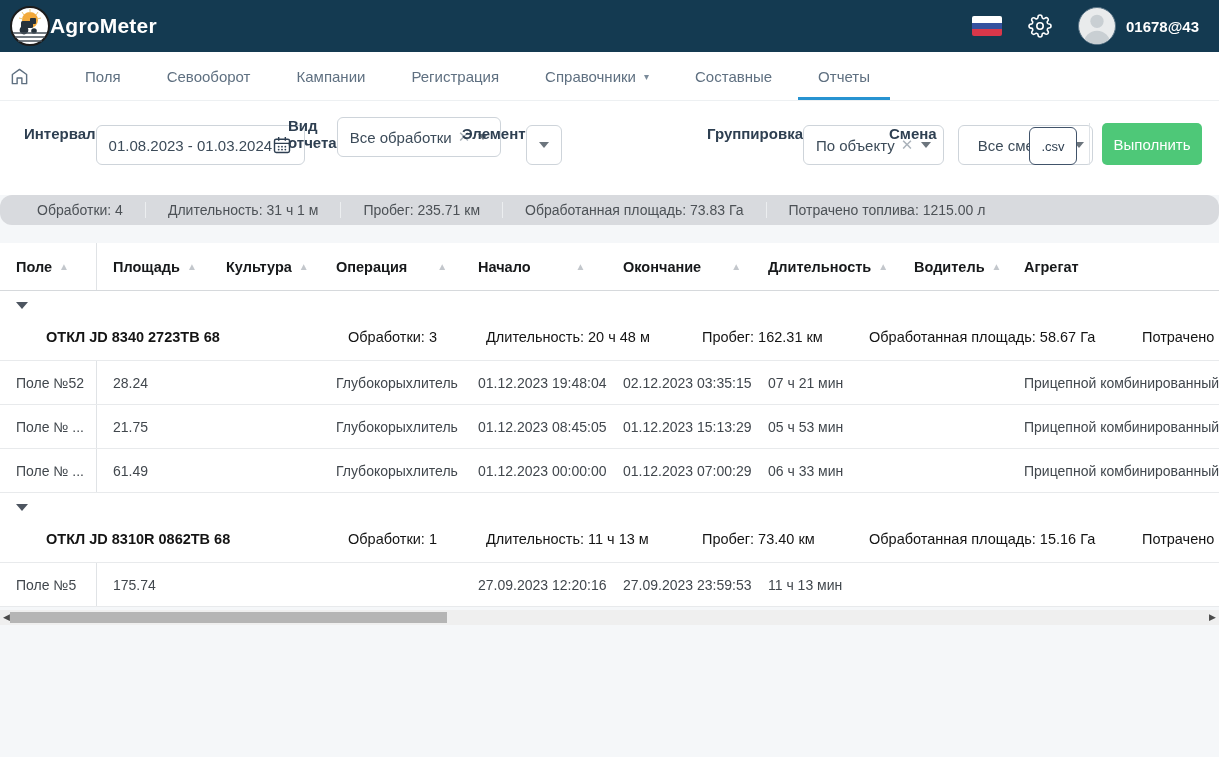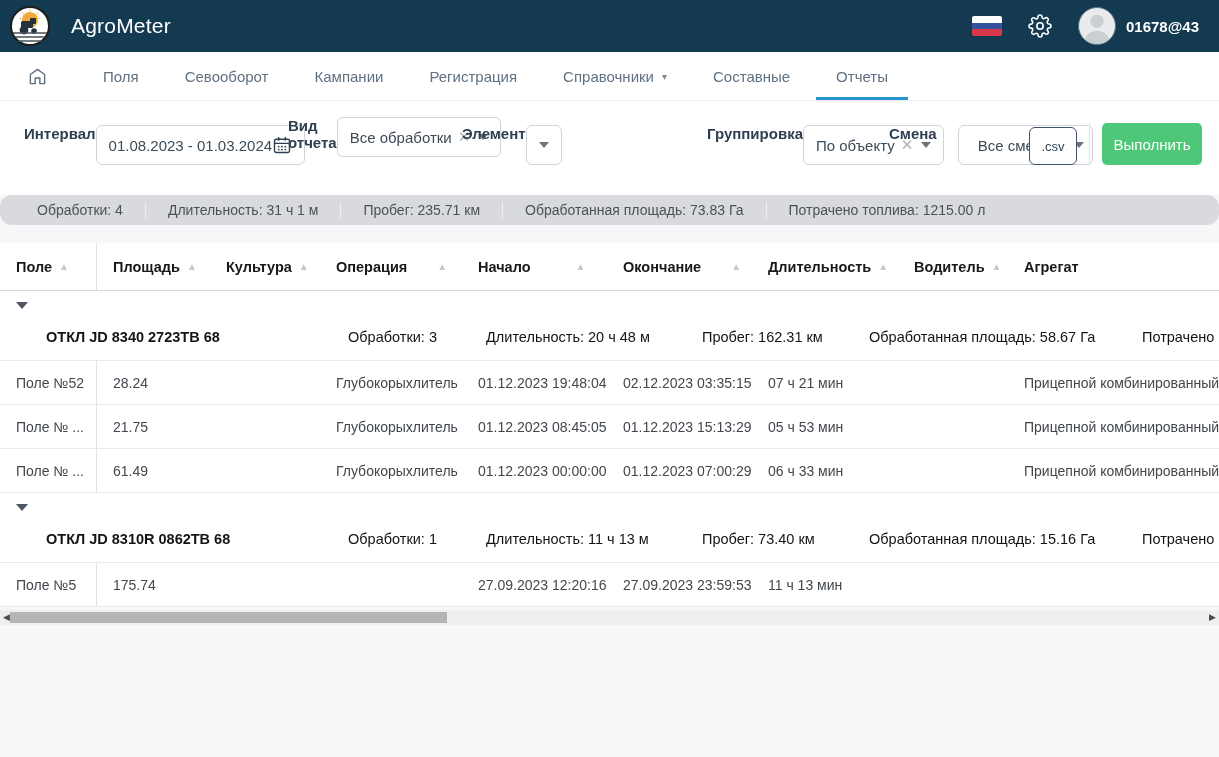--- a/index.html
+++ b/index.html
@@ -4,34 +4,34 @@
 <style>
   * { margin:0; padding:0; box-sizing:border-box; }
   html,body { width:1219px; height:757px; overflow:hidden;
     font-family:"Liberation Sans","DejaVu Sans",sans-serif;
     background:#f5f7f9; }
 
   
   .topbar { height:52px; background:#143a51; display:flex; align-items:center;
     padding:0 20px 0 8px; color:#fff; }
   .logo { width:40px; height:40px; margin-left:2px; flex:0 0 auto; }
-  .app-title { font-size:21px; font-weight:normal; margin-left:21px; letter-spacing:.2px; }
+  .app-title { font-size:21px; font-weight:bold; margin-left:0; letter-spacing:.2px; }
   .topbar-right { margin-left:auto; display:flex; align-items:center; }
   .flag { width:30px; height:20px; border-radius:2px; overflow:hidden; display:flex;
     flex-direction:column; cursor:pointer; }
   .flag div { flex:1; }
   .flag .w { background:#ffffff; } .flag .b { background:#34519e; } .flag .r { background:#d9374a; }
   .gear { margin-left:26px; width:24px; height:24px; cursor:pointer; }
   .avatar { margin-left:26px; width:38px; height:38px; border-radius:50%;
     background:#e9ebec; border:1px solid #5a7486; overflow:hidden; cursor:pointer; }
   .username { margin-left:10px; font-size:15px; font-weight:bold; }
 
   
   .nav { height:49px; background:#fff; display:flex; align-items:stretch;
-    padding-left:18px; border-bottom:1px solid #edf0f2; }
+    border-bottom:1px solid #edf0f2; }
   .nav-home { display:flex; align-items:center; padding:0 10px; cursor:pointer; }
   .nav-item { display:flex; align-items:center; margin-left:46px; font-size:15px;
     color:#5f7081; cursor:pointer; position:relative; white-space:nowrap; }
   .nav-item .chev { font-size:10px; margin-left:8px; color:#7b8b9a; }
   .nav-item.active::after { content:""; position:absolute; left:-20px; right:-20px;
     bottom:0; height:3px; background:#2793d1; }
 
   
   .filters { background:#fff; padding:16px 0 30px 24px; display:flex; align-items:flex-end; }
   .fgroup { display:flex; flex-direction:row; }

